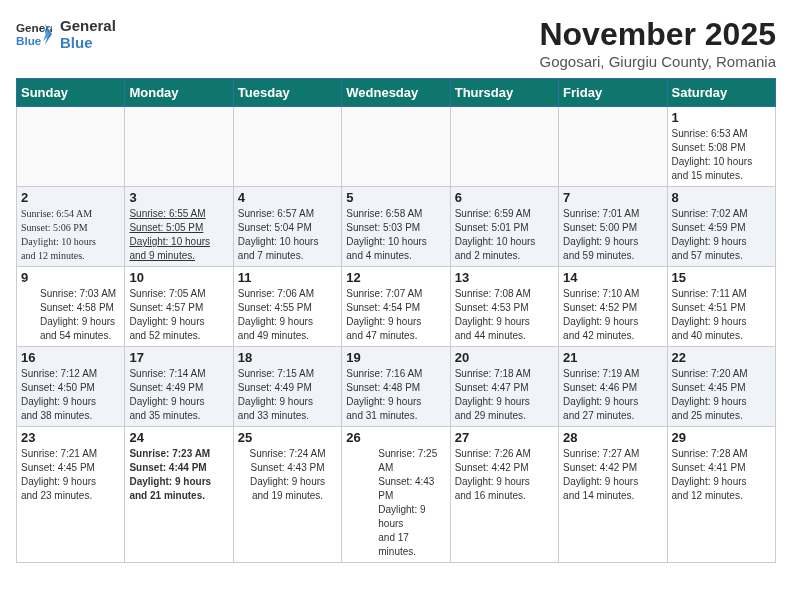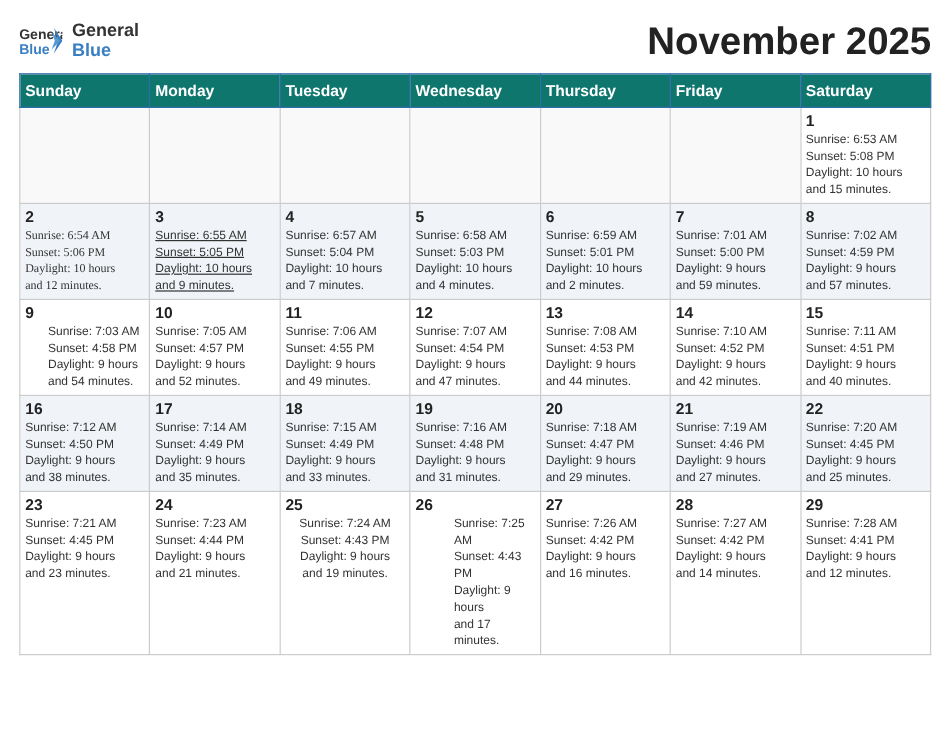--- a/index.html
+++ b/index.html
@@ -94,20 +94,21 @@
       <polygon points="32,8 40,20 32,32 36,20" fill="#3a7fc1"></polygon>
       <polygon points="30,12 38,20 30,28 33,20" fill="#5599d4"></polygon>
     </svg>
     <div style="display:flex; flex-direction:column; margin-left:4px;">
       <span style="font-size:15px; font-weight:bold; color:#333;">General</span>
       <span style="font-size:15px; font-weight:bold; color:#3a7fc1;">Blue</span>
     </div>
   </div>
   <div class="title-section">
     <div class="month-title">November 2025</div>
+    <div class="subtitle">Gogosari, Giurgiu County, Romania</div>
   </div>
 </div>
 
 <table class="calendar">
   <thead>
     <tr>
     <th>Sunday</th>
         <th>Monday</th>
         <th>Tuesday</th>
         <th>Wednesday</th>
@@ -288,21 +289,21 @@
       <tr>
         <td>
           <span class="day-number">23</span>
           <div class="day-info" style="white-space: pre-line;">Sunrise: 7:21 AM
 Sunset: 4:45 PM
 Daylight: 9 hours
 and 23 minutes.</div>
         </td>
         <td>
           <span class="day-number">24</span>
-          <div class="day-info" style="white-space: pre-line;">Sunrise: 7:23 AM
+          <div class="day-info" style="white-space: pre-line; font-weight: bold;">Sunrise: 7:23 AM
 Sunset: 4:44 PM
 Daylight: 9 hours
 and 21 minutes.</div>
         </td>
         <td>
           <span class="day-number">25</span>
           <div class="day-info" style="white-space: pre-line; text-align: center;">Sunrise: 7:24 AM
 Sunset: 4:43 PM
 Daylight: 9 hours
 and 19 minutes.</div>

